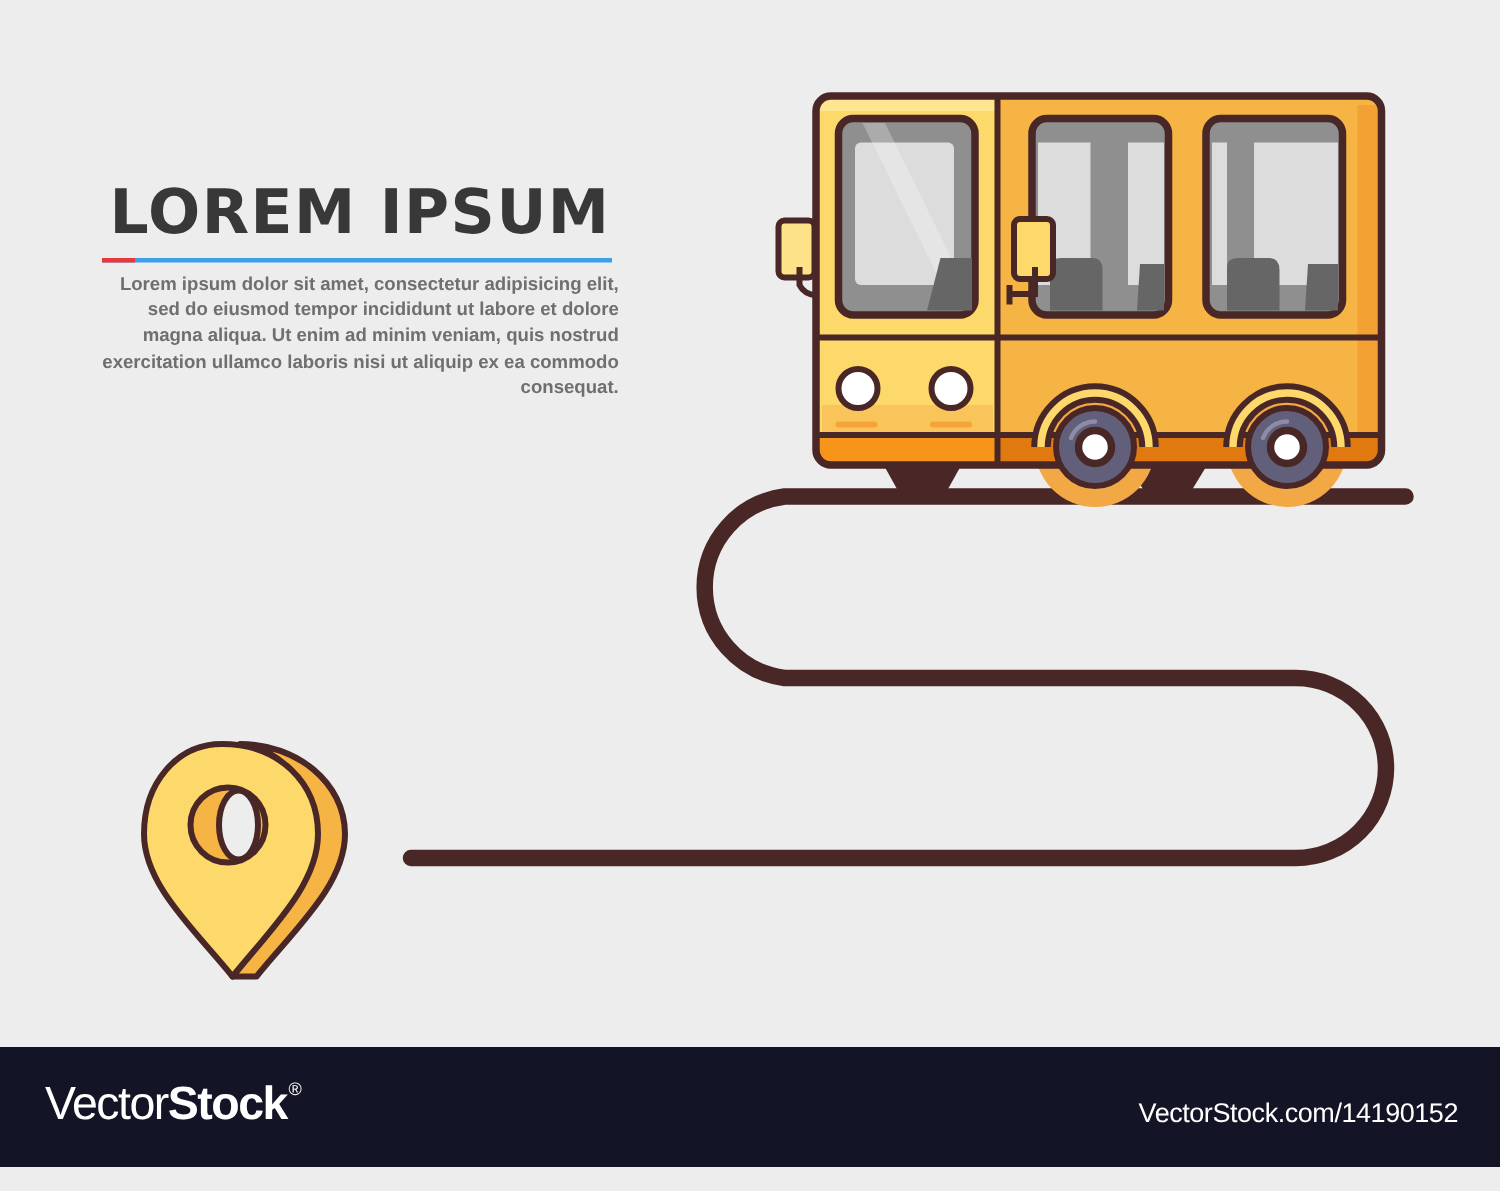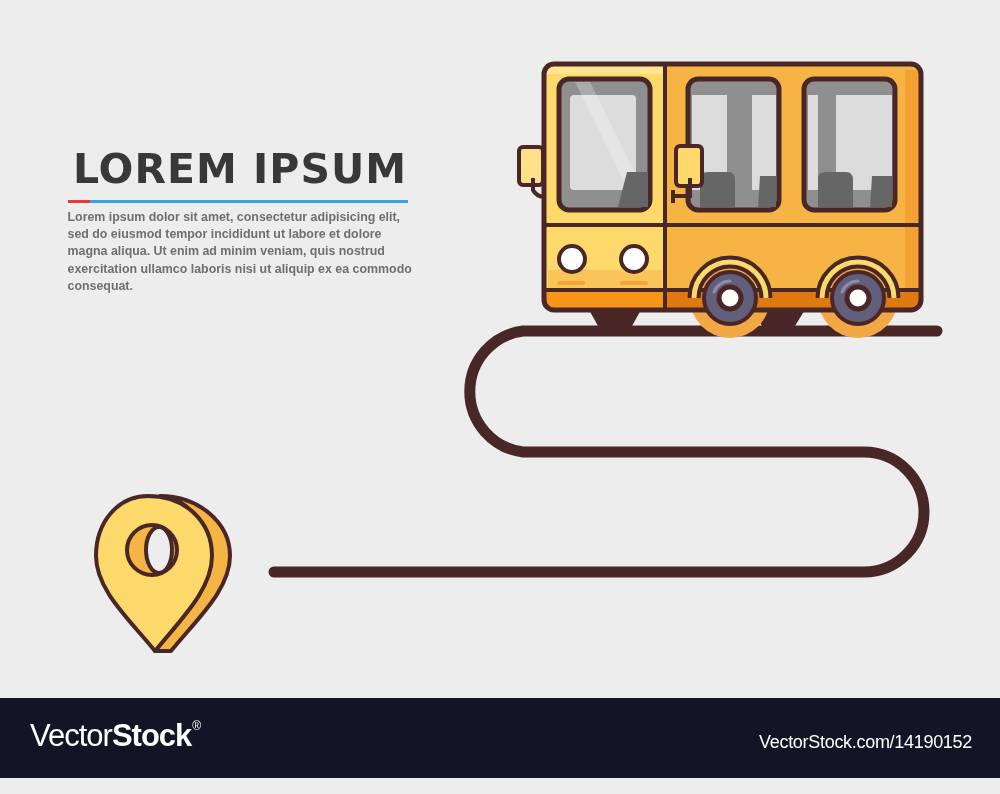--- a/index.html
+++ b/index.html
@@ -1,21 +1,21 @@
 <!DOCTYPE html>
 <html><head>
 <meta charset="utf-8">
 <style>
   html, body { margin: 0; padding: 0; }
   body { width: 1000px; height: 794px; background: #ededed; position: relative; overflow: hidden; font-family: "DejaVu Sans", sans-serif; }
-  .title-block { position: absolute; left: 60px; top: 118px; width: 360px; text-align: center; margin-top: 28px; }
+  .title-block { position: absolute; left: 60px; top: 118px; width: 360px; text-align: center; }
   .title { font-family: "DejaVu Sans", sans-serif; font-weight: bold; font-size: 41px; color: #383838; letter-spacing: 1px; line-height: 46px; margin: 0; }
   .underline { position: relative; height: 3px; margin: 8px 12px 0 8px; background: #3aa0e8; }
   .underline .red { position: absolute; left: 0; top: 0; width: 22px; height: 3px; background: #e8383b; }
-  .body-text { margin: 6px auto 0; width: 345px; font-family: "Liberation Sans", sans-serif; font-weight: bold; font-size: 12.4px; line-height: 17.2px; color: #6f6f6f; text-align: left; }
+  .body-text { margin: 6px auto 0; width: 345px; font-family: "Liberation Sans", sans-serif; font-weight: bold; font-size: 12.4px; line-height: 17.2px; color: #6f6f6f; text-align: right; }
   svg.art { position: absolute; left: 0; top: 0; }
   .footer { position: absolute; left: 0; top: 698px; width: 1000px; height: 80px; background: #131425; }
   .brand { position: absolute; left: 30px; top: 20px; font-family: "Liberation Sans", sans-serif; font-size: 31px; color: #ffffff; letter-spacing: -1px; }
   .brand b { font-weight: bold; }
   .brand sup { font-size: 12px; vertical-align: 16px; margin-left: 1px; }
   .footer-url { position: absolute; right: 28px; top: 34px; font-family: Liberation Sans, sans-serif; font-size: 18px; color: #ffffff; letter-spacing: -0.3px; }
 </style>
 </head>
 <body>
 

